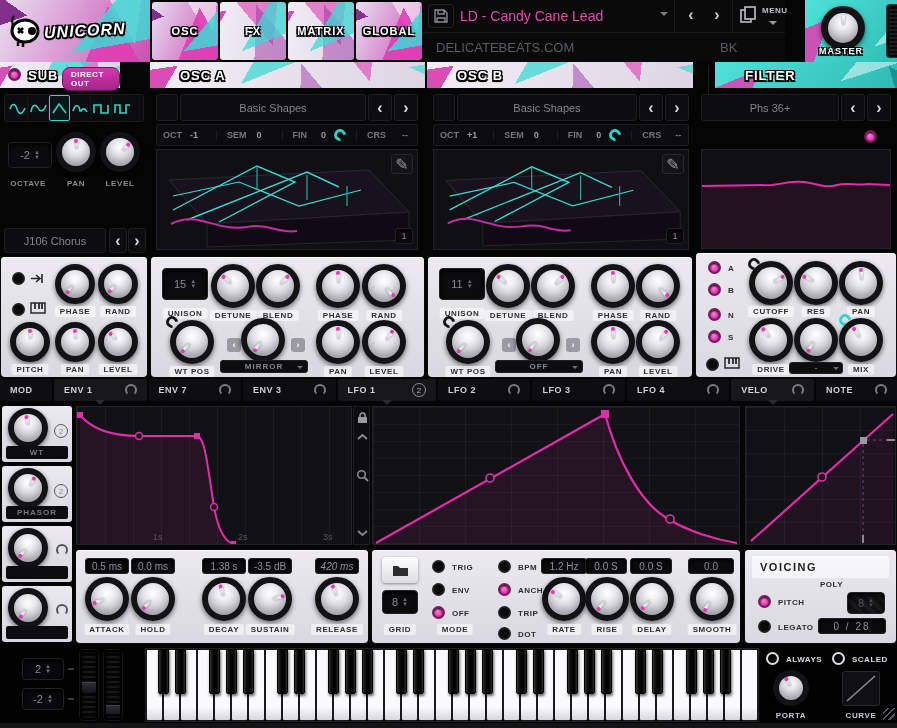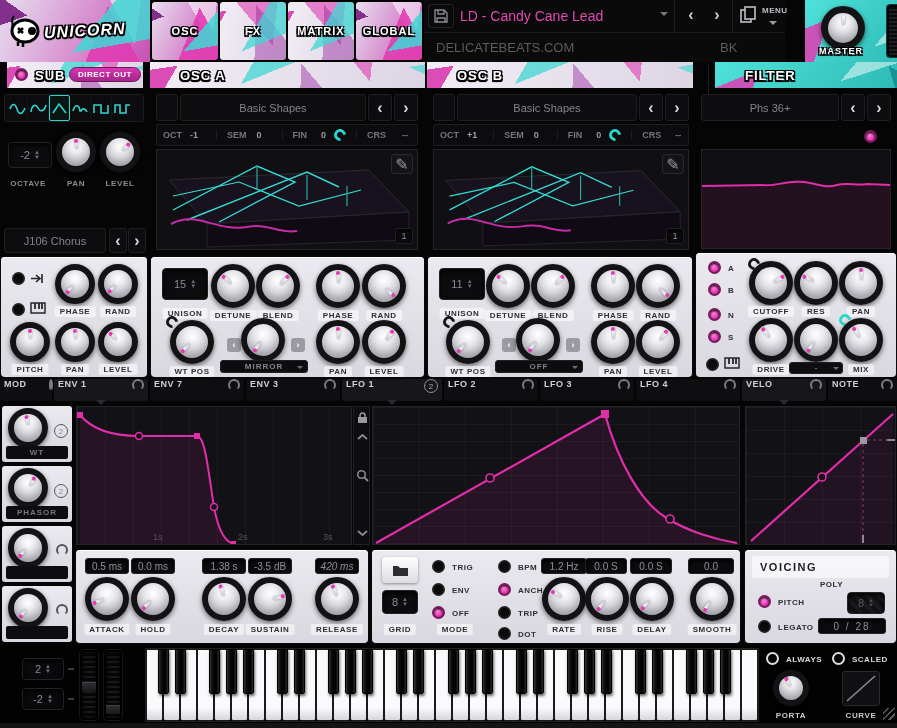--- a/index.html
+++ b/index.html
@@ -94,21 +94,21 @@
   
   .tab-tile{ position:absolute; top:2px; height:58px; width:66px; border-radius:3px;
     display:flex; align-items:center; justify-content:center; box-shadow:0 0 0 2px #000; }
   .tab-tile span{ font-size:11px; }
 
   .graph{ position:absolute; background:#121216; border:1px solid #232329; overflow:hidden; }
   .graph svg{ position:absolute; inset:0; }
   .gtick{ position:absolute; font-size:9px; color:#55555c; bottom:2px; }
 
   .mtab{ position:relative; height:22px; background:#0e0e10; border-radius:2px;
-    display:flex; padding:0 4px; gap:22px; }
+    display:flex; align-items:center; padding:0 10px; gap:22px; }
   .mtab.sel{ background:#17171b; }
   .mtab.sel::after{ content:''; position:absolute; left:50%; bottom:-9px; transform:translateX(-50%);
     border:5px solid transparent; border-top-color:#2a2a30; }
   .mtab .lbl{ font-size:9px; font-weight:700; letter-spacing:.5px; color:#cfcfd6; flex:1; white-space:nowrap; }
 
   .slot{ position:absolute; left:2px; width:70px; height:56px; background:linear-gradient(#eceaf0,#d8d6de);
     border-radius:3px; }
   .slotbar{ position:absolute; left:4px; right:4px; bottom:3px; height:13px; background:#0d0d0f;
     border-radius:2px; color:#77777e; font-size:8px; font-weight:700; letter-spacing:1px;
     display:flex; align-items:center; justify-content:center; }
@@ -198,21 +198,21 @@
   </div>
 
   <div class="abs poly-teal" style="left:785px;top:0;width:112px;height:62px;">
     <div class="knob k44" style="left:38px;top:28px;border-width:7px;">
         <span class="kt noz" style="--rot:0deg;"></span>
       </div>
     <span class="abs hd-title" style="left:14px;top:46px;font-size:9px;">MASTER</span>
     <div class="meter" style="left:82px;top:5px;width:22px;height:52px;"></div>
   </div>
 
-  <div class="abs poly-light" style="left:0;top:62px;width:136px;height:26px;display:flex;align-items:center;margin-left:7px;">
+  <div class="abs poly-light" style="left:0;top:62px;width:120px;height:26px;display:flex;align-items:center;">
     <span class="radio on" style="left:8px;top:6px;"></span>
     <span class="hd-title" style="margin-left:28px;">SUB</span>
     <span class="abs" style="left:62px;top:5px;background:linear-gradient(#d935b2,#a4258a);border:1px solid #6b1757;border-radius:8px;color:#fff;font-size:8px;font-weight:700;padding:2px 8px;letter-spacing:.5px;">DIRECT OUT</span>
   </div>
 
   <div class="abs" style="left:4px;top:94px;width:140px;height:28px;background:#0c0c0e;border:1px solid #1d1d21;border-radius:3px;display:flex;align-items:center;padding:0 2px;">
     <div class="wave-cell">
         <svg width="17" height="13" viewBox="0 0 17 13">
           <path d="M1,7 C3,1 6,1 8,7 S13,13 16,6" fill="none" stroke="#2ed5cc" stroke-width="1.6"></path>
         </svg>

